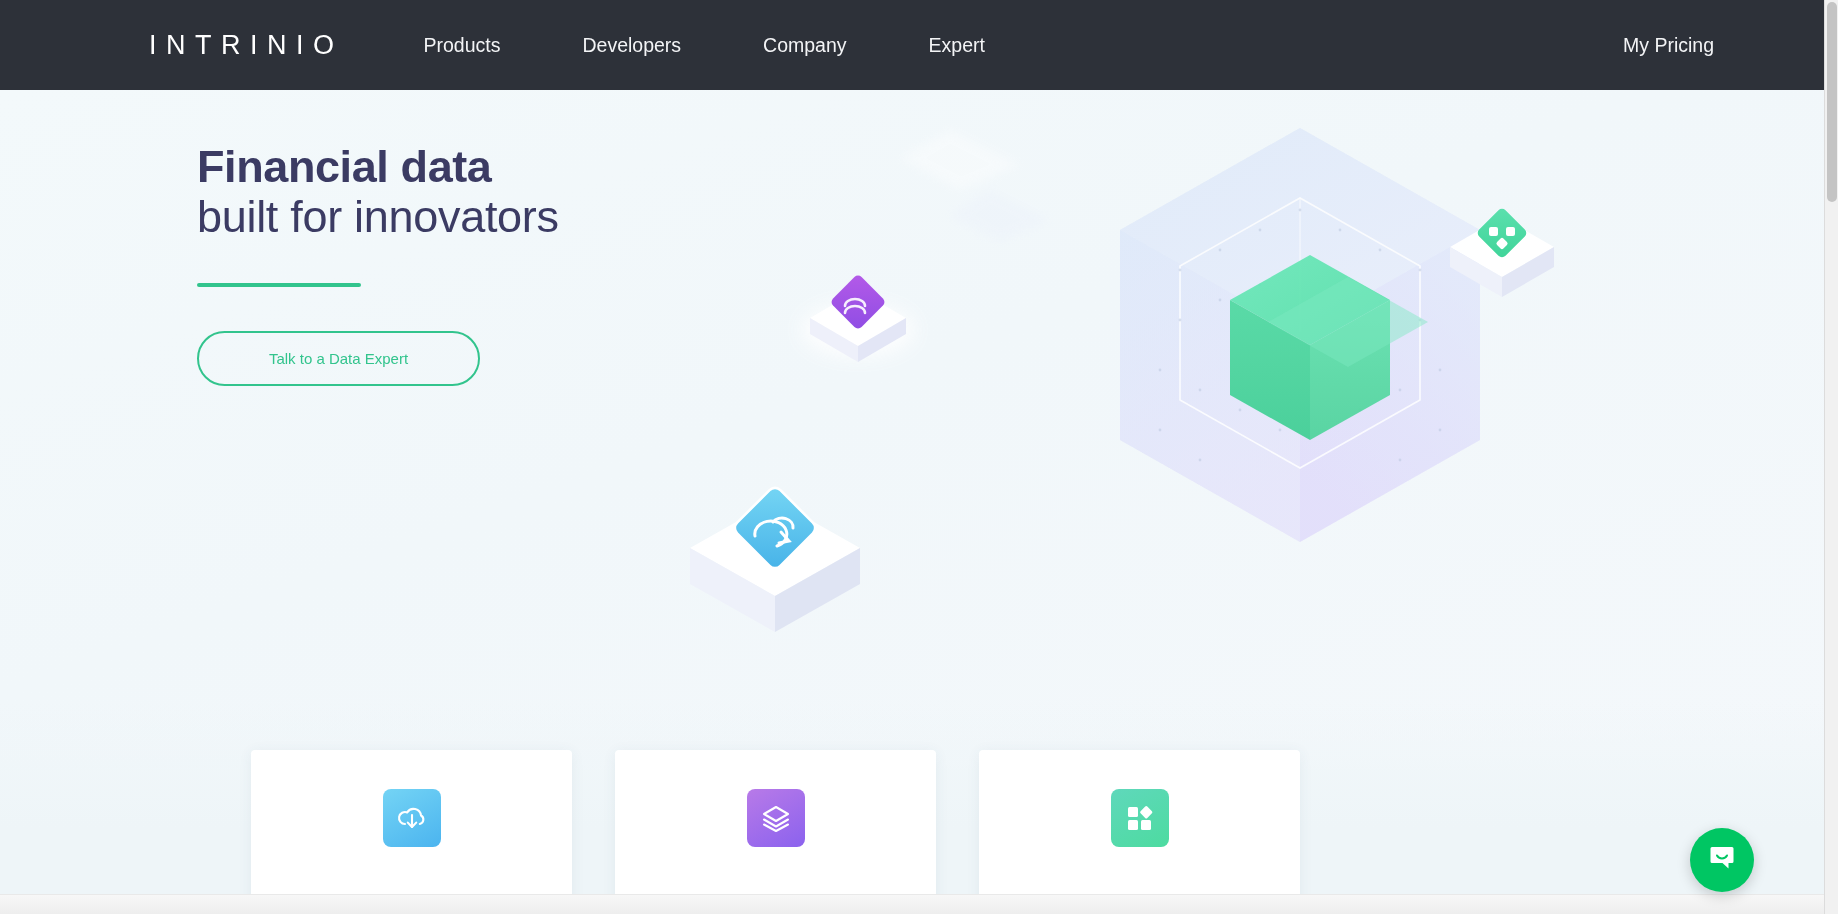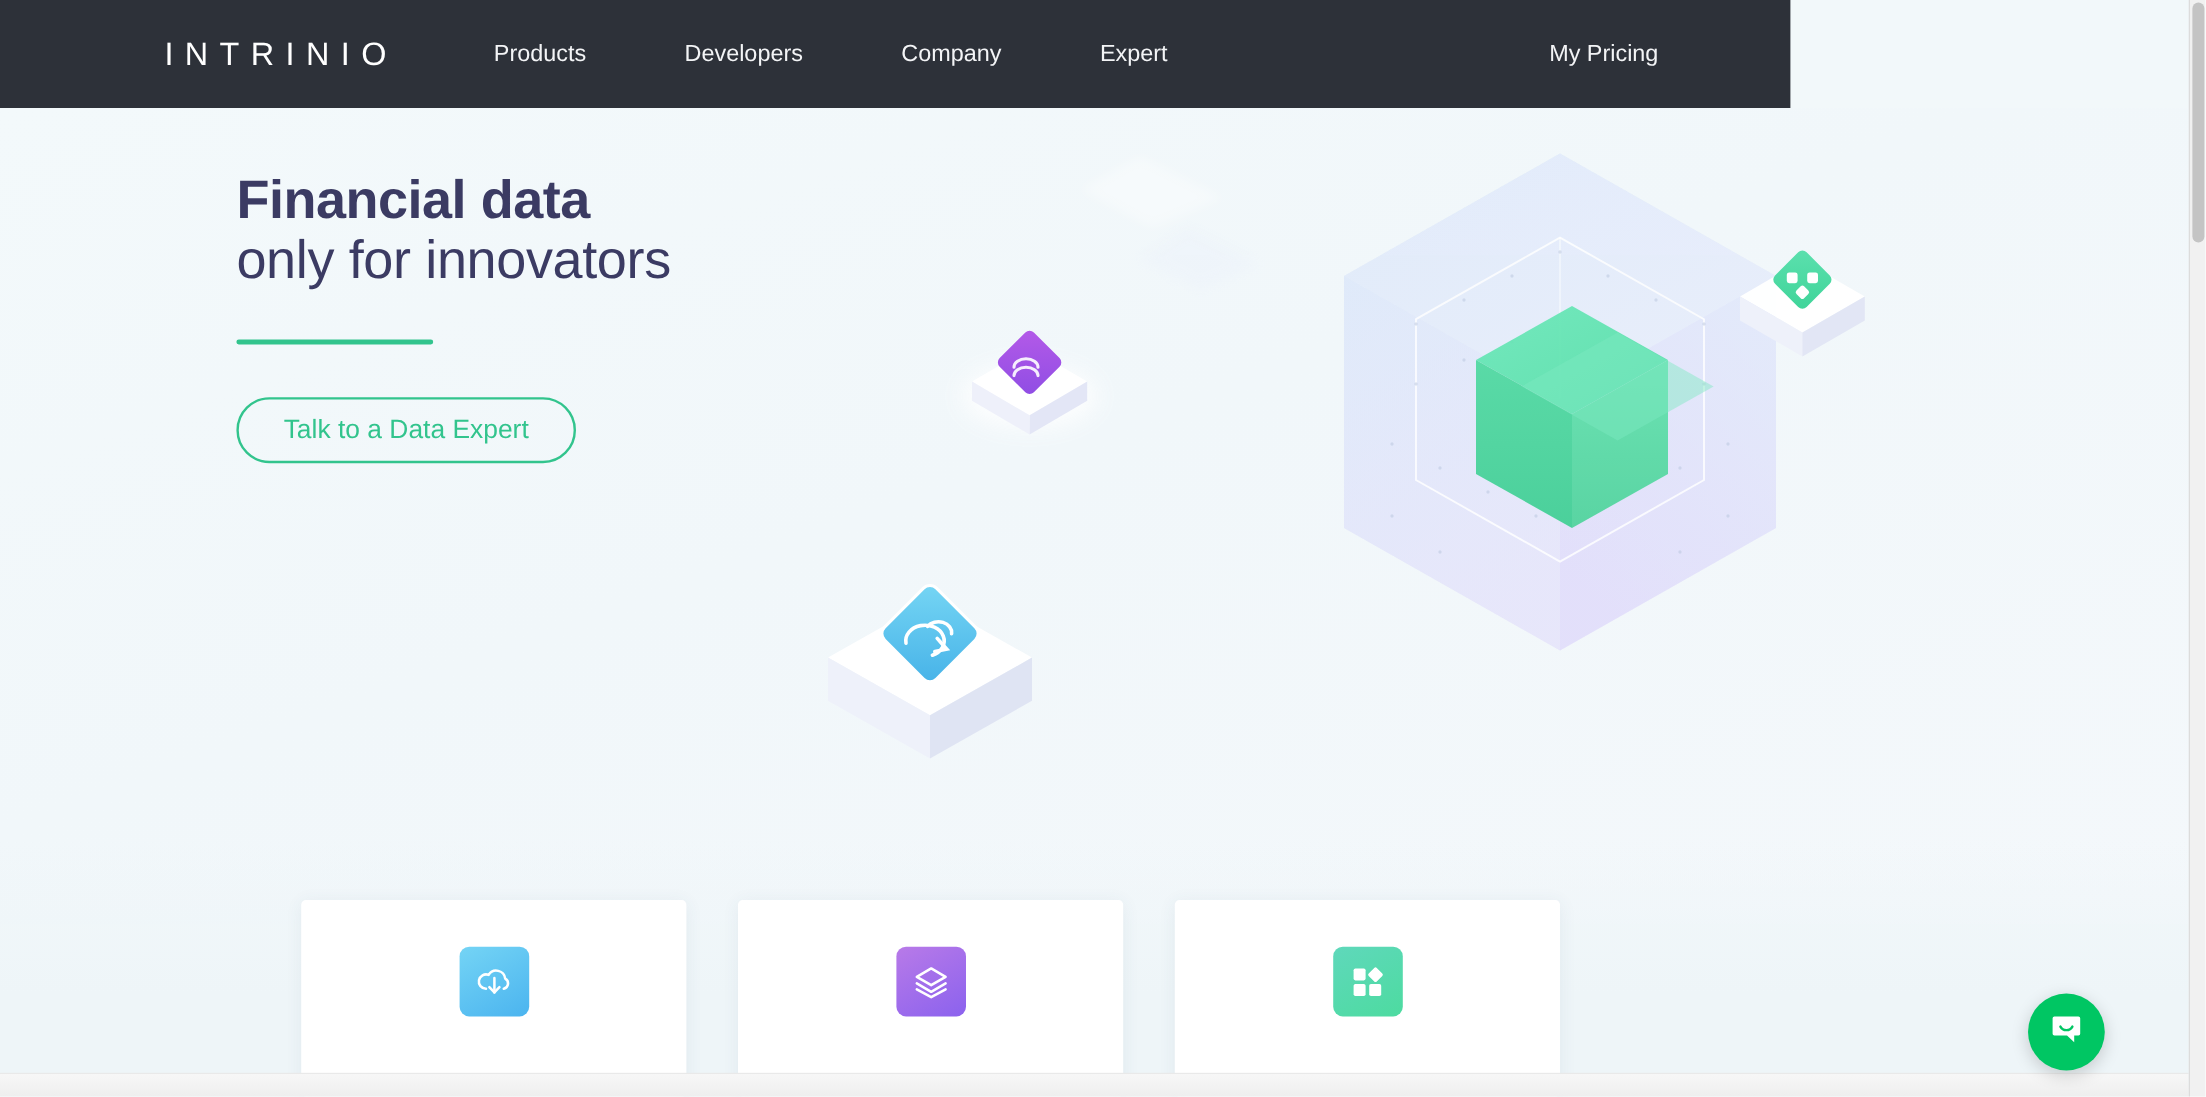--- a/index.html
+++ b/index.html
@@ -17,26 +17,27 @@
     width: 1838px;
     height: 914px;
     background: #f2f8fa;
     overflow: hidden;
   }
 
   
   .navbar {
     position: absolute;
     top: 0; left: 0;
-    width: 1492px;
+    width: 1824px;
     height: 90px;
     background: #2d3139;
     display: flex;
     align-items: center;
     z-index: 40;
+    padding-left: 12px;
   }
 
   .brand {
     margin-left: 137px;
     color: #ffffff;
     font-size: 27px;
     font-weight: 400;
     letter-spacing: 9.5px;
     font-family: "Liberation Sans", sans-serif;
     white-space: nowrap;
@@ -145,21 +146,21 @@
   .cta-button {
     display: inline-flex;
     align-items: center;
     justify-content: center;
     margin-top: 44px;
     width: 283px;
     height: 55px;
     border: 2px solid #32c48d;
     border-radius: 32px;
     color: #32c48d;
-    font-size: 22px;
+    font-size: 15px;
     background: transparent;
     cursor: pointer;
     font-family: "Liberation Sans", sans-serif;
   }
 
   .ready-line {
     margin-top: 42px;
     font-size: 19px;
     color: #6b7280;
   }
@@ -403,21 +404,21 @@
 
         <g opacity="0.35" filter="url(#softer)">
           <polygon points="290,60 360,95 300,120 240,88" fill="#ffffff"></polygon>
           <polygon points="330,120 390,150 340,172 290,146" fill="#eaf0fb"></polygon>
         </g>
       </svg>
     </div>
 
     <div class="hero-copy">
       <div class="headline-bold">Financial data</div>
-      <div class="headline-light">only for innovators</div>
+      <div class="headline-light">built for innovators</div>
 
       <div class="divider"></div>
 
 
       <button class="cta-button">Talk to a Data Expert</button>
 
     </div>
   </section>
 
   <section class="cards-band">

